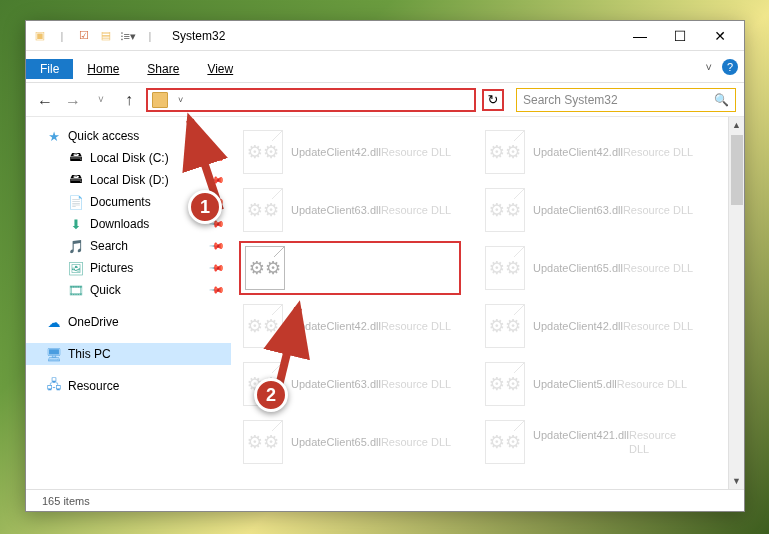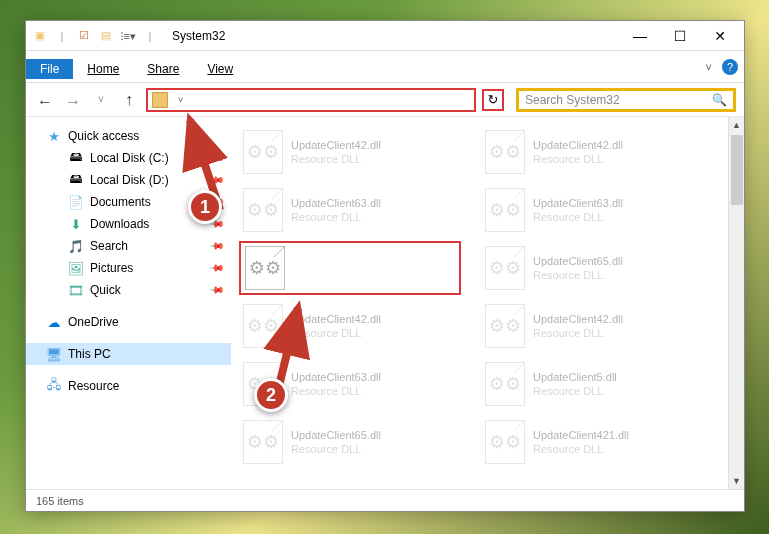--- a/index.html
+++ b/index.html
@@ -17,45 +17,45 @@
 .ribbon-right { margin-left: auto; display: flex; align-items: center; padding-right: 6px; gap: 10px; }
 .help-ic { width: 16px; height: 16px; border-radius: 50%; background: #1979ca; color: #fff; font-size: 11px; display: flex; align-items: center; justify-content: center; }
 .navrow { height: 34px; display: flex; align-items: center; padding: 4px 8px; gap: 6px; border-bottom: 1px solid #e8e8e8; }
 .navbtn { width: 22px; height: 22px; display: flex; align-items: center; justify-content: center; color: #888; font-size: 16px; cursor: pointer; }
 .navbtn.ena { color: #333; }
 .addrbar { flex: 0 0 330px; height: 24px; border: 2px solid #d93636; display: flex; align-items: center; padding: 0 4px; }
 .addr-folder { width: 16px; height: 16px; background: #f0c36d; border: 1px solid #d0a040; border-radius: 1px; margin-right: 6px; }
 .addr-text { font-size: 12px; flex: 1; }
 .addr-drop { font-size: 9px; color: #555; margin: 0 4px; }
 .refresh-btn { width: 22px; height: 22px; display: flex; align-items: center; justify-content: center; border: 2px solid #d93636; font-size: 13px; cursor: pointer; }
-.searchbox { flex: 1; height: 24px; border: 3px solid #eab308; display: flex; align-items: center; padding: 0 6px; margin-left: 6px; }
+.searchbox { flex: 1; height: 24px; border: 1px solid #eab308; display: flex; align-items: center; padding: 0 6px; margin-left: 6px; }
 .search-text { font-size: 12px; color: #888; flex: 1; }
 .body { flex: 1; display: flex; overflow: hidden; }
 .sidebar { width: 205px; padding: 8px 0; overflow-y: auto; font-size: 12px; }
 .sbitem { display: flex; align-items: center; height: 22px; padding: 0 8px 0 34px; gap: 6px; cursor: pointer; position: relative; }
 .sbitem.l0 { padding-left: 20px; }
 .sbitem.l1 { padding-left: 42px; }
 .sbitem.sel { background: #cde8ff; }
 .sbic { width: 16px; height: 16px; display: flex; align-items: center; justify-content: center; font-size: 13px; }
 .pin { margin-left: auto; color: #888; font-size: 10px; transform: rotate(45deg); }
 .content { flex: 1; position: relative; overflow: hidden; }
 .scrollbar { position: absolute; right: 0; top: 0; width: 16px; height: 100%; background: #f0f0f0; border-left: 1px solid #e0e0e0; }
 .scroll-up, .scroll-down { height: 16px; display: flex; align-items: center; justify-content: center; font-size: 9px; color: #555; cursor: pointer; }
 .scroll-thumb { position: absolute; left: 2px; top: 18px; width: 12px; height: 70px; background: #ccc; cursor: pointer; }
 .files { padding: 8px 16px 8px 8px; display: flex; flex-wrap: wrap; gap: 4px 20px; }
 .fitem { width: 222px; height: 54px; display: flex; align-items: center; padding: 4px; gap: 8px; }
 .fitem.dim { opacity: 0.35; }
 .fitem.hl { border: 2px solid #d93636; }
 .fic { width: 40px; height: 44px; border: 1px solid #bbb; background: #fff; display: flex; align-items: center; justify-content: center; flex-shrink: 0; position: relative; }
 .fic::before { content: ""; position: absolute; right: 0; top: 0; width: 10px; height: 10px; background: linear-gradient(135deg, transparent 49%, #bbb 50%, #fff 52%); }
 .gear { font-size: 18px; color: #aaa; }
-.finfo { display: flex; flex-direction: column; font-size: 11px; line-height: 1.3; overflow: hidden; }
+.finfo { display: flex; font-size: 11px; line-height: 1.3; overflow: hidden; }
 .fname { color: #222; }
 .fsub { color: #888; }
-.status { height: 22px; border-top: 1px solid #e0e0e0; padding: 2px 10px; font-size: 11px; color: #555; display: flex; align-items: center; }
+.status { height: 22px; border-top: 1px solid #e0e0e0; padding: 2px 16px; font-size: 11px; color: #555; display: flex; align-items: center; }
 .callout { position: absolute; width: 34px; height: 34px; border-radius: 50%; background: #c0392b; color: #fff; font-size: 18px; font-weight: bold; display: flex; align-items: center; justify-content: center; border: 3px solid #fff; box-shadow: 0 2px 6px rgba(0,0,0,0.4); z-index: 50; }
 .arrow-svg { position: absolute; z-index: 40; pointer-events: none; }
 </style>
 </head>
 <body>
 
 <div class="window">
 
   <div class="titlebar">
     <div class="titlebar-icons">

